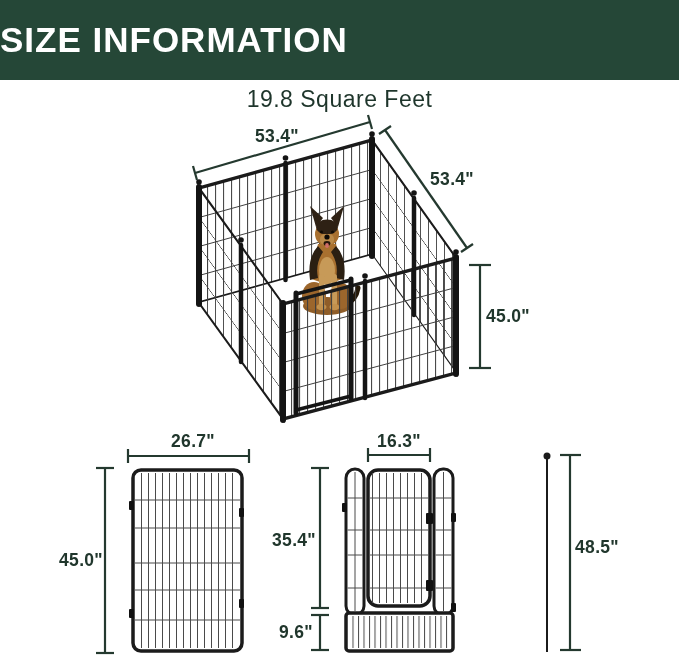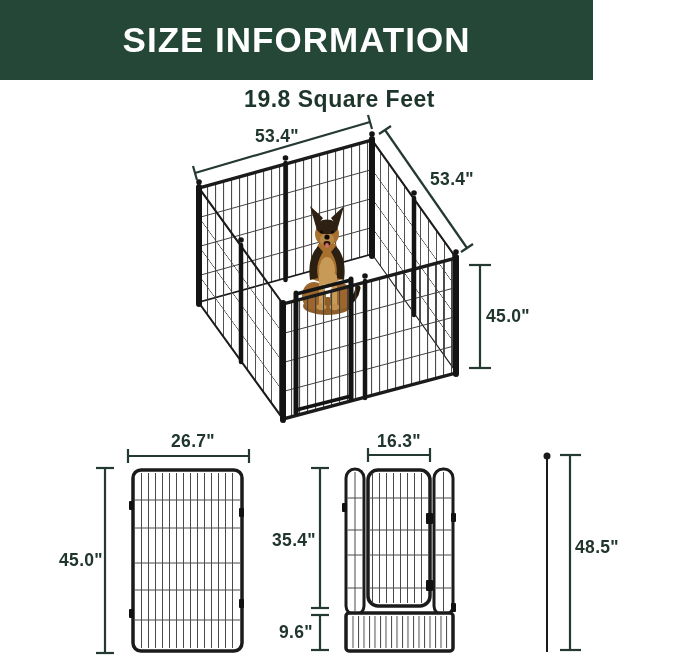--- a/index.html
+++ b/index.html
@@ -1,29 +1,29 @@
 <!DOCTYPE html>
 <html><head>
 <meta charset="utf-8">
 <style>
   html,body{margin:0;padding:0;background:#fff;}
   #canvas{
     position:relative;width:679px;height:655px;background:#ffffff;overflow:hidden;
     font-family:"Liberation Sans","DejaVu Sans",sans-serif;
   }
   .banner{
-    position:absolute;left:0;top:0;width:593px;height:80px;background:#254737;
-    display:flex;align-items:center;justify-content:center;
+    position:absolute;left:0;top:0;width:679px;height:80px;background:#254737;
+    display:flex;align-items:center;
   }
   .banner h1{
     margin:0;color:#ffffff;font-size:35px;font-weight:800;letter-spacing:1px;
   }
   .subtitle{
     position:absolute;left:0;top:86px;width:679px;text-align:center;
-    color:#1e352b;font-size:23px;font-weight:700;letter-spacing:.5px;
+    color:#1e352b;font-size:23px;font-weight:400;letter-spacing:.5px;
   }
   svg{position:absolute;}
   #pen-svg{left:130px;top:108px;}
   #panels-svg{left:50px;top:425px;}
   .dim-line{stroke:#24392f;stroke-width:2.2;fill:none;}
   .dim-text{fill:#20362c;font-size:17.5px;font-weight:600;text-anchor:middle;
     font-family:"Liberation Sans","DejaVu Sans",sans-serif;letter-spacing:.3px;}
   .frame{stroke:#1b1b1b;fill:#ffffff;}
   .wire{stroke:#4a4a4a;stroke-width:1;}
   .post{stroke:#141414;stroke-linecap:round;}

